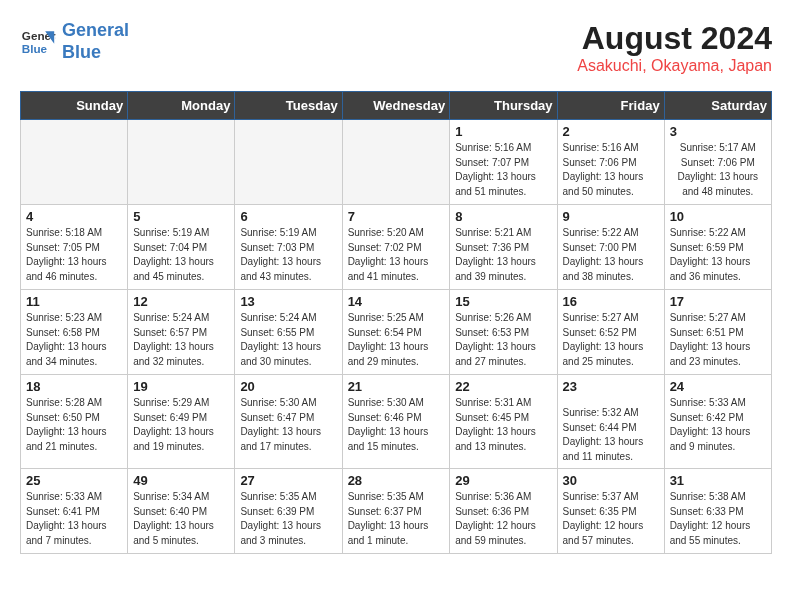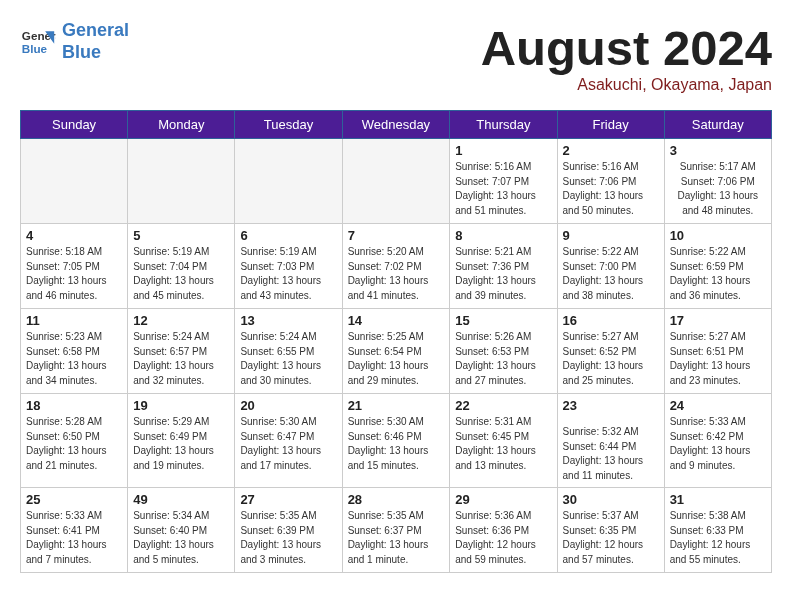--- a/index.html
+++ b/index.html
@@ -31,40 +31,40 @@
       color: #3a7abf;
     }
     .logo-icon {
       width: 36px;
       height: 36px;
     }
     .title-block {
       text-align: right;
     }
     .month-year {
-      font-size: 49px;
+      font-size: 32px;
       font-weight: bold;
       color: #222;
     }
     .location {
       font-size: 16px;
-      color: #7f1d1d;
+      color: #ef4444;
     }
     .calendar {
       width: 100%;
       border-collapse: collapse;
       border: 1px solid #ccc;
     }
     .calendar th {
-      background-color: #4c1d95;
+      background-color: #404040;
       color: #fff;
       font-size: 13px;
-      font-weight: normal;
+      font-weight: bold;
       padding: 6px 4px;
-      text-align: center;
+      text-align: right;
       border: 1px solid #2e6199;
     }
     .calendar td {
       vertical-align: top;
       border: 1px solid #ccc;
       padding: 4px 5px;
       font-size: 10.5px;
       color: #333;
       background: #fff;
       width: 108px;

